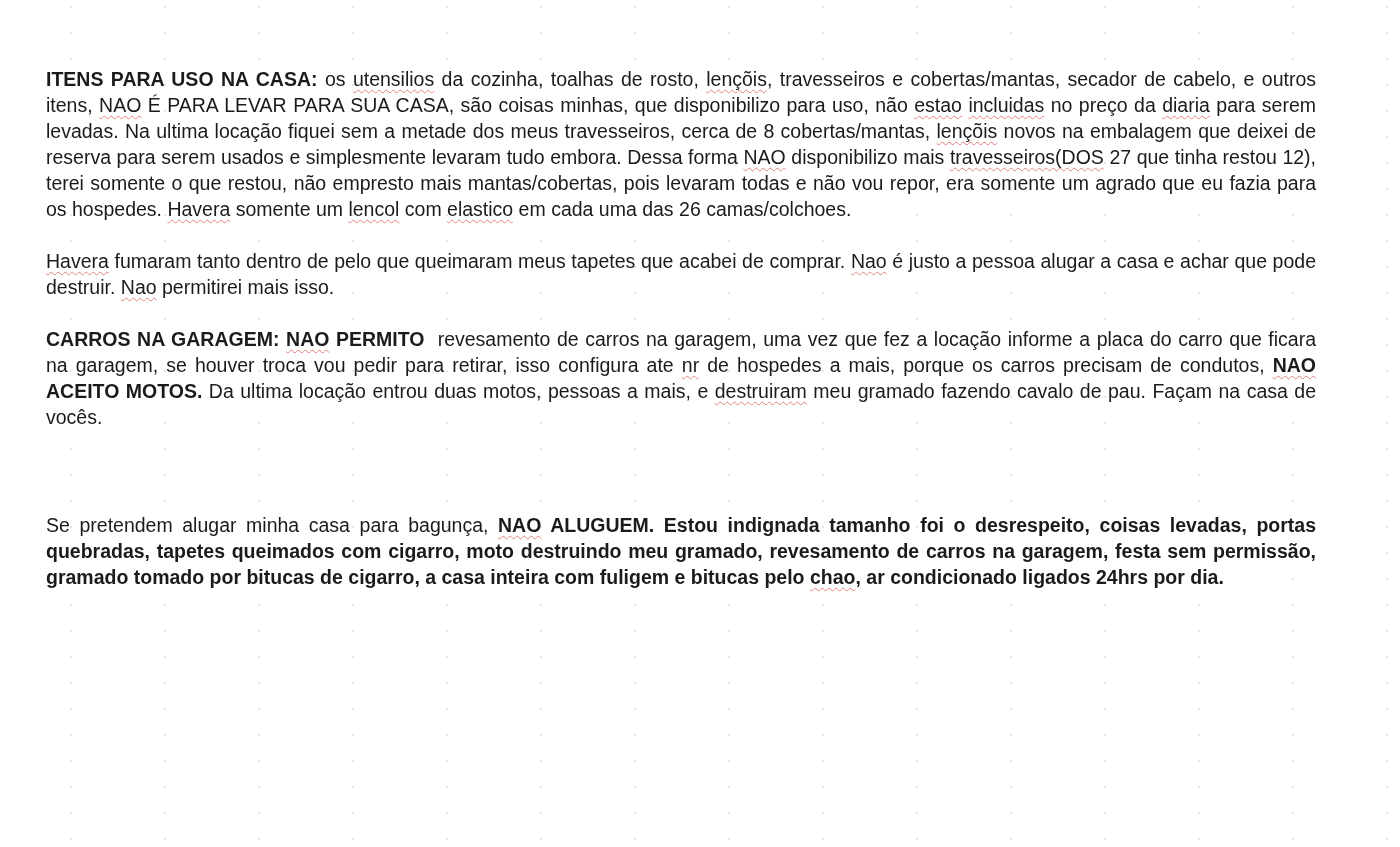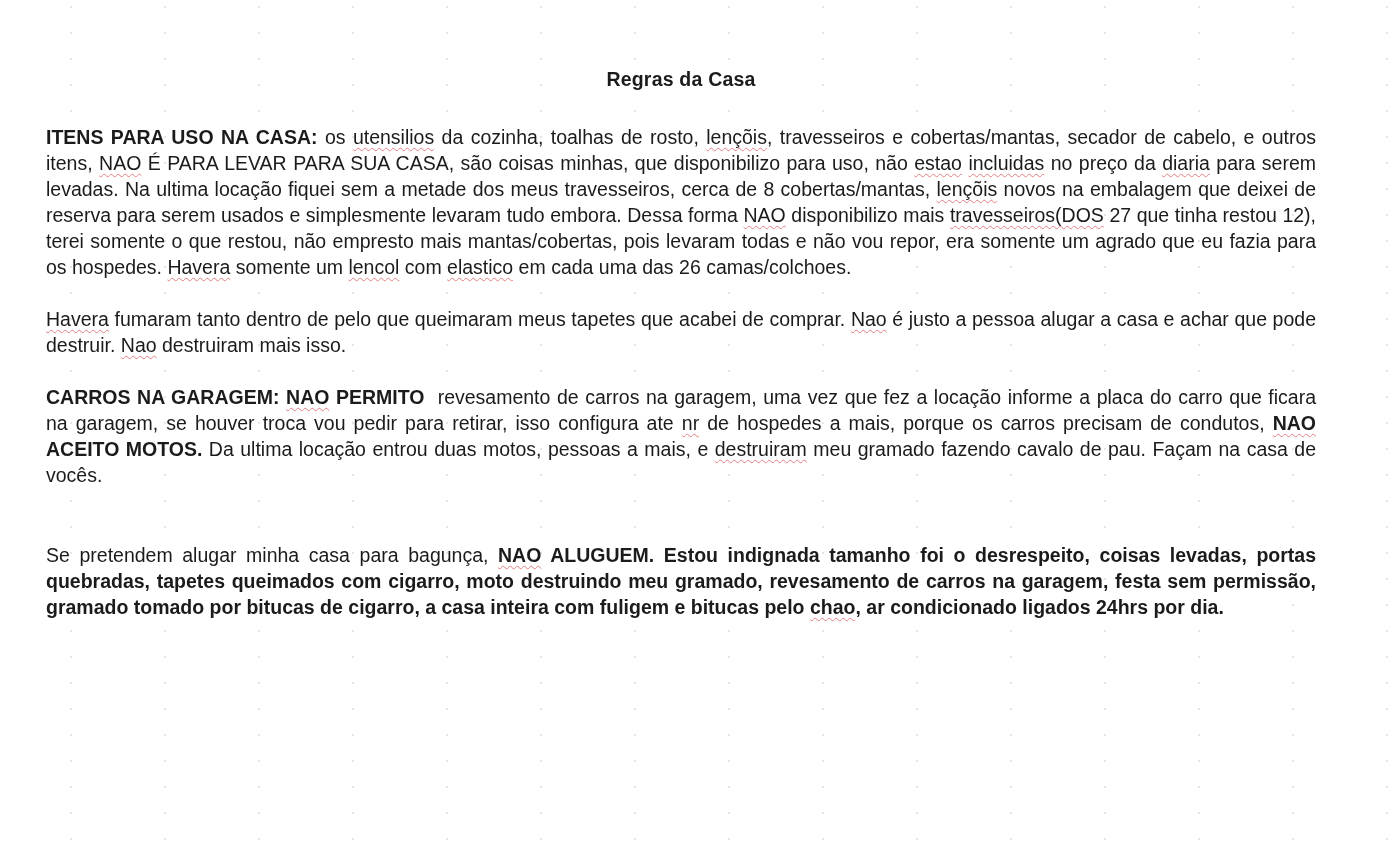--- a/index.html
+++ b/index.html
@@ -29,35 +29,34 @@
     letter-spacing: 0.2px;
   }
   .doc { width: 100%; }
   .para {
     font-size: 19.5px;
     line-height: 26px;
     text-align: justify;
     margin-top: 26px;
   }
   .para:first-child { margin-top: 0; }
-  .para.gap2 { margin-top: 54px; }
+  .para.gap2 { margin-top: 82px; }
   .bold { font-weight: bold; }
   .spell {
     text-decoration-line: underline;
     text-decoration-style: wavy;
     text-decoration-color: #e57f7f;
     text-decoration-thickness: 1px;
     text-underline-offset: 3px;
     text-decoration-skip-ink: none;
   }
 </style>
 </head>
 <body>
 
 <div class="page">
-  <div class="title">Regras da Casa</div>
   <div class="doc">
       <div class="para"><span class="bold">ITENS PARA USO NA CASA: </span><span>os </span><span class="spell">utensilios</span><span> da cozinha, toalhas de rosto, </span><span class="spell">lençõis</span><span>, travesseiros e cobertas/mantas, secador de cabelo, e outros itens, </span><span class="spell">NAO</span><span> É PARA LEVAR PARA SUA CASA, são coisas minhas, que disponibilizo para uso, não </span><span class="spell">estao</span><span> </span><span class="spell">incluidas</span><span> no preço da </span><span class="spell">diaria</span><span> para serem levadas. Na ultima locação fiquei sem a metade dos meus travesseiros, cerca de 8 cobertas/mantas, </span><span class="spell">lençõis</span><span> novos na embalagem que deixei de reserva para serem usados e simplesmente levaram tudo embora. Dessa forma </span><span class="spell">NAO</span><span> disponibilizo mais </span><span class="spell">travesseiros(DOS</span><span> 27 que tinha restou 12), terei somente o que restou, não empresto mais mantas/cobertas, pois levaram todas e não vou repor, era somente um agrado que eu fazia para os hospedes. </span><span class="spell">Havera</span><span> somente um </span><span class="spell">lencol</span><span> com </span><span class="spell">elastico</span><span> em cada uma das 26 camas/colchoes.</span></div>
-      <div class="para"><span class="spell">Havera</span><span> fumaram tanto dentro de pelo que queimaram meus tapetes que acabei de comprar. </span><span class="spell">Nao</span><span> é justo a pessoa alugar a casa e achar que pode destruir. </span><span class="spell">Nao</span><span> destruiram mais isso.</span></div>
+      <div class="para"><span class="spell">Havera</span><span> fumaram tanto dentro de pelo que queimaram meus tapetes que acabei de comprar. </span><span class="spell">Nao</span><span> é justo a pessoa alugar a casa e achar que pode destruir. </span><span class="spell">Nao</span><span> permitirei mais isso.</span></div>
       <div class="para"><span class="bold">CARROS NA GARAGEM: </span><span class="bold spell">NAO</span><span class="bold"> PERMITO</span><span>&nbsp; revesamento de carros na garagem, uma vez que fez a locação informe a placa do carro que ficara na garagem, se houver troca vou pedir para retirar, isso configura ate </span><span class="spell">nr</span><span> de hospedes a mais, porque os carros precisam de condutos, </span><span class="bold spell">NAO</span><span class="bold"> ACEITO MOTOS.</span><span> Da ultima locação entrou duas motos, pessoas a mais, e </span><span class="spell">destruiram</span><span> meu gramado fazendo cavalo de pau. Façam na casa de vocês.</span></div>
       <div class="para gap2"><span>Se pretendem alugar minha casa para bagunça, </span><span class="bold spell">NAO</span><span class="bold"> ALUGUEM. Estou indignada tamanho foi o desrespeito, coisas levadas, portas quebradas, tapetes queimados com cigarro, moto destruindo meu gramado, revesamento de carros na garagem, festa sem permissão, gramado tomado por bitucas de cigarro, a casa inteira com fuligem e bitucas pelo </span><span class="bold spell">chao</span><span class="bold">, ar condicionado ligados 24hrs por dia.</span></div>
     </div>
 </div>
 
 </body></html>

